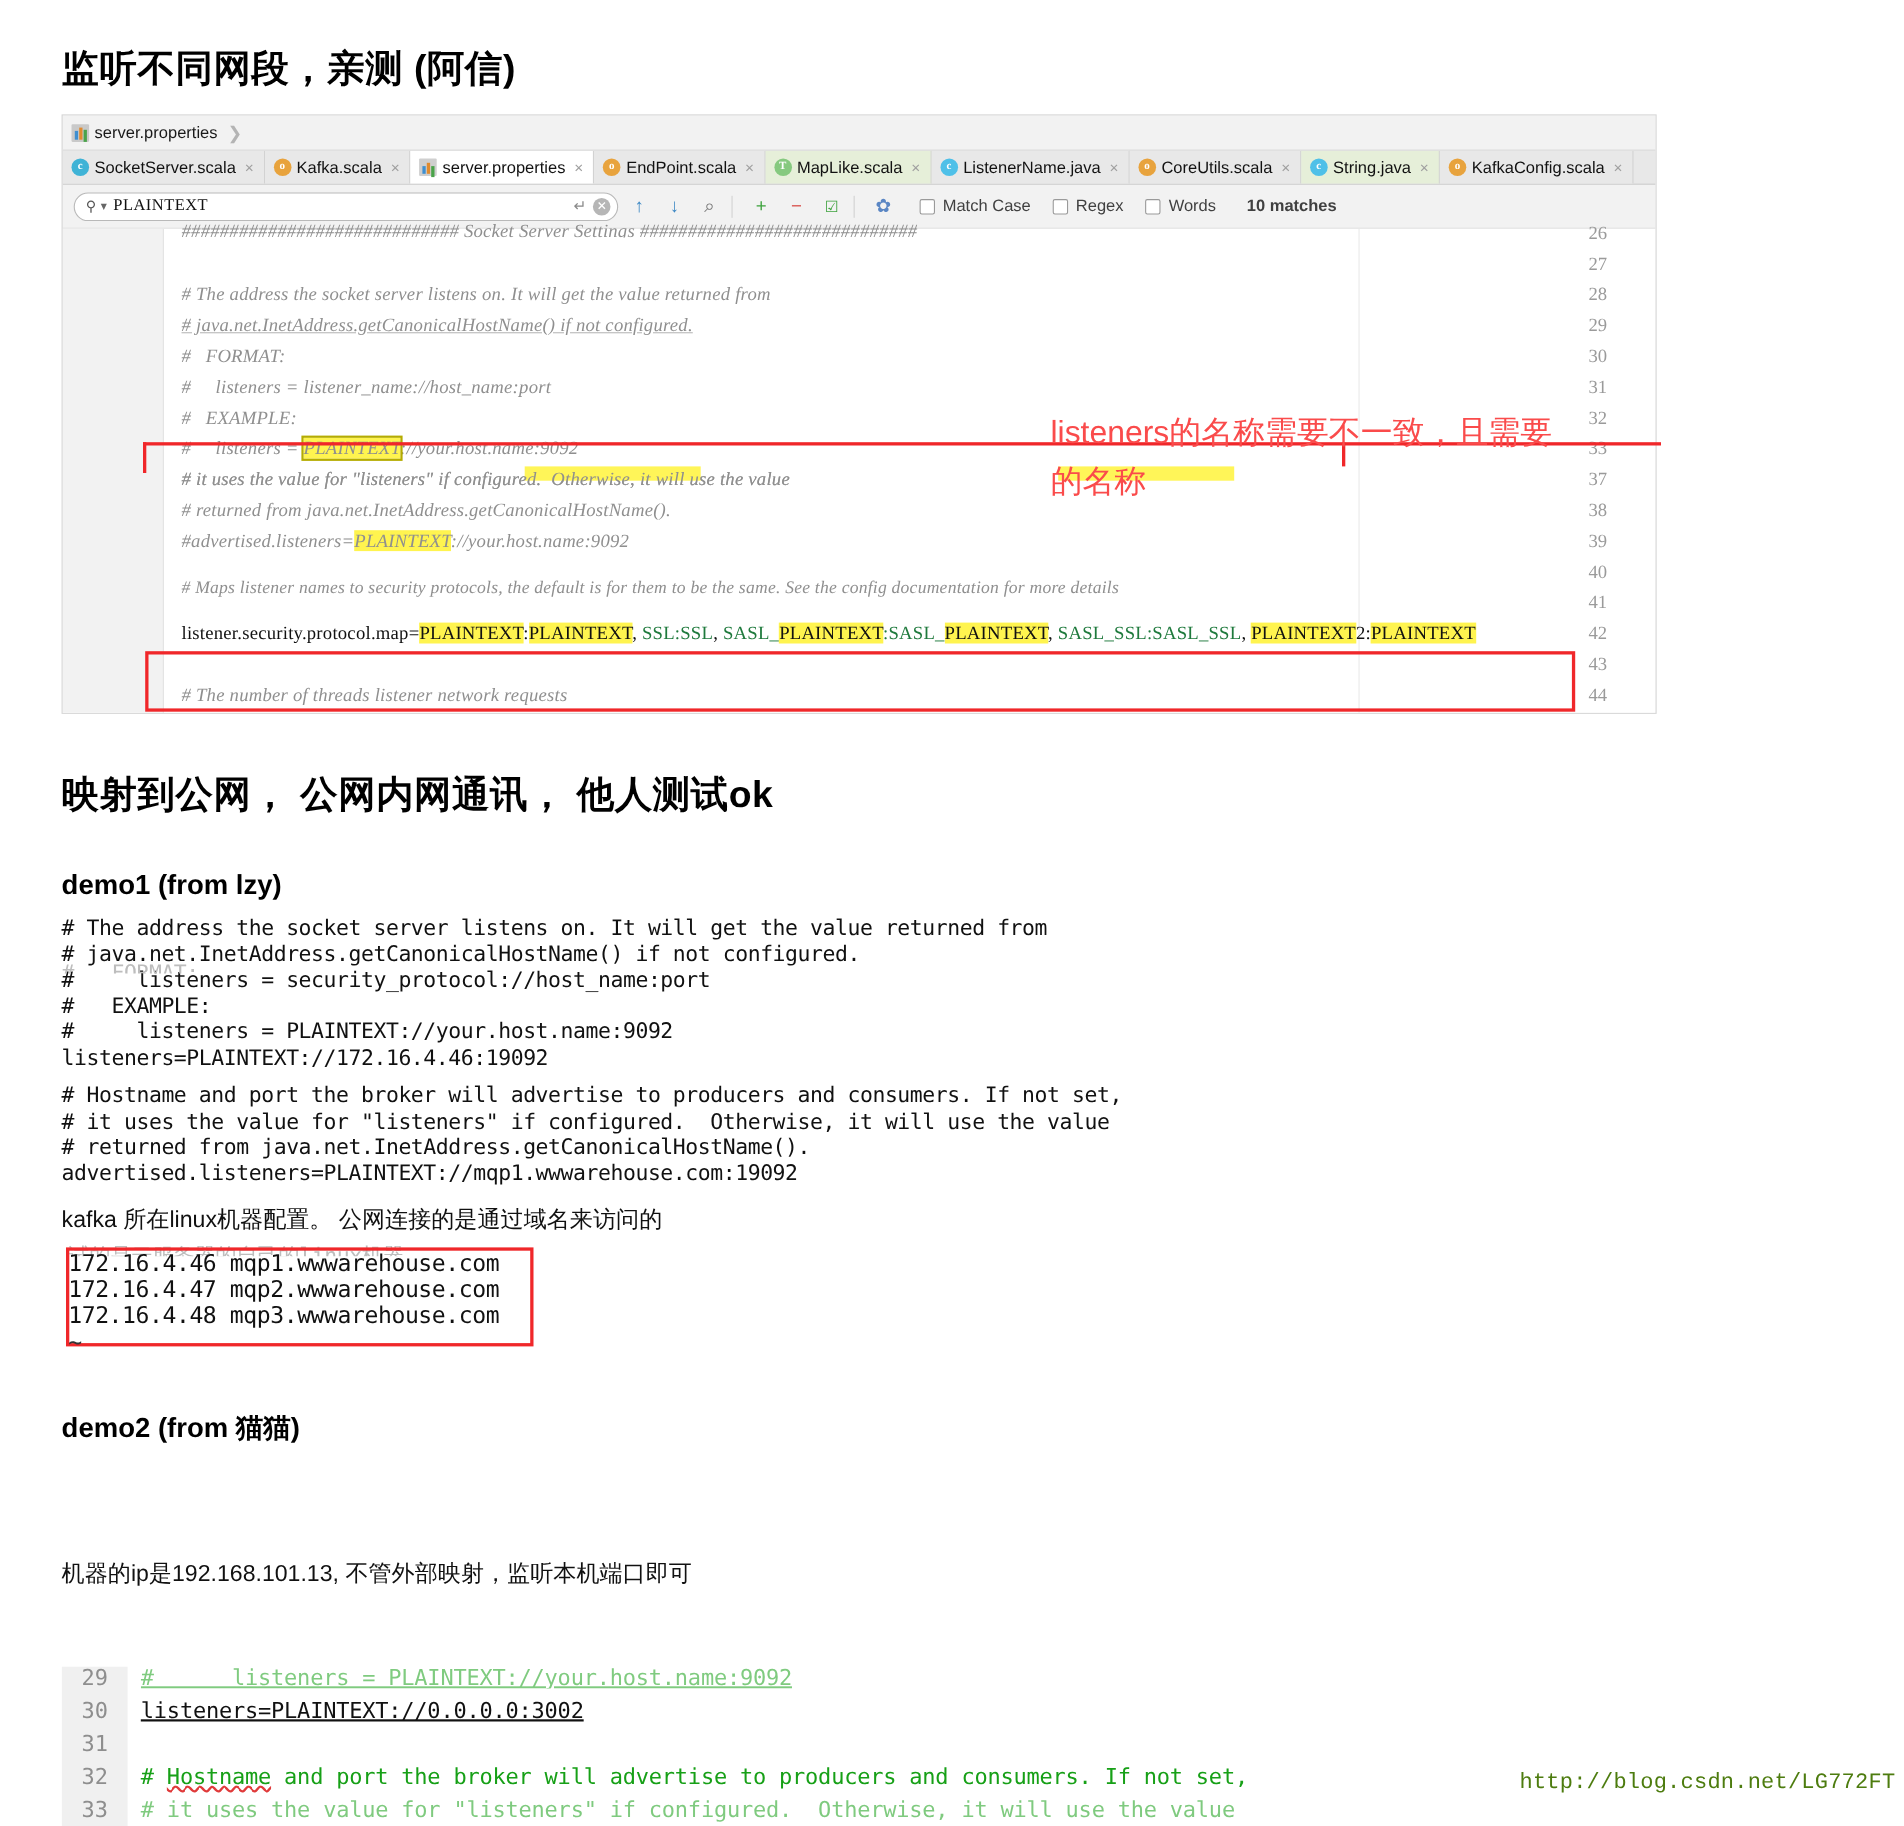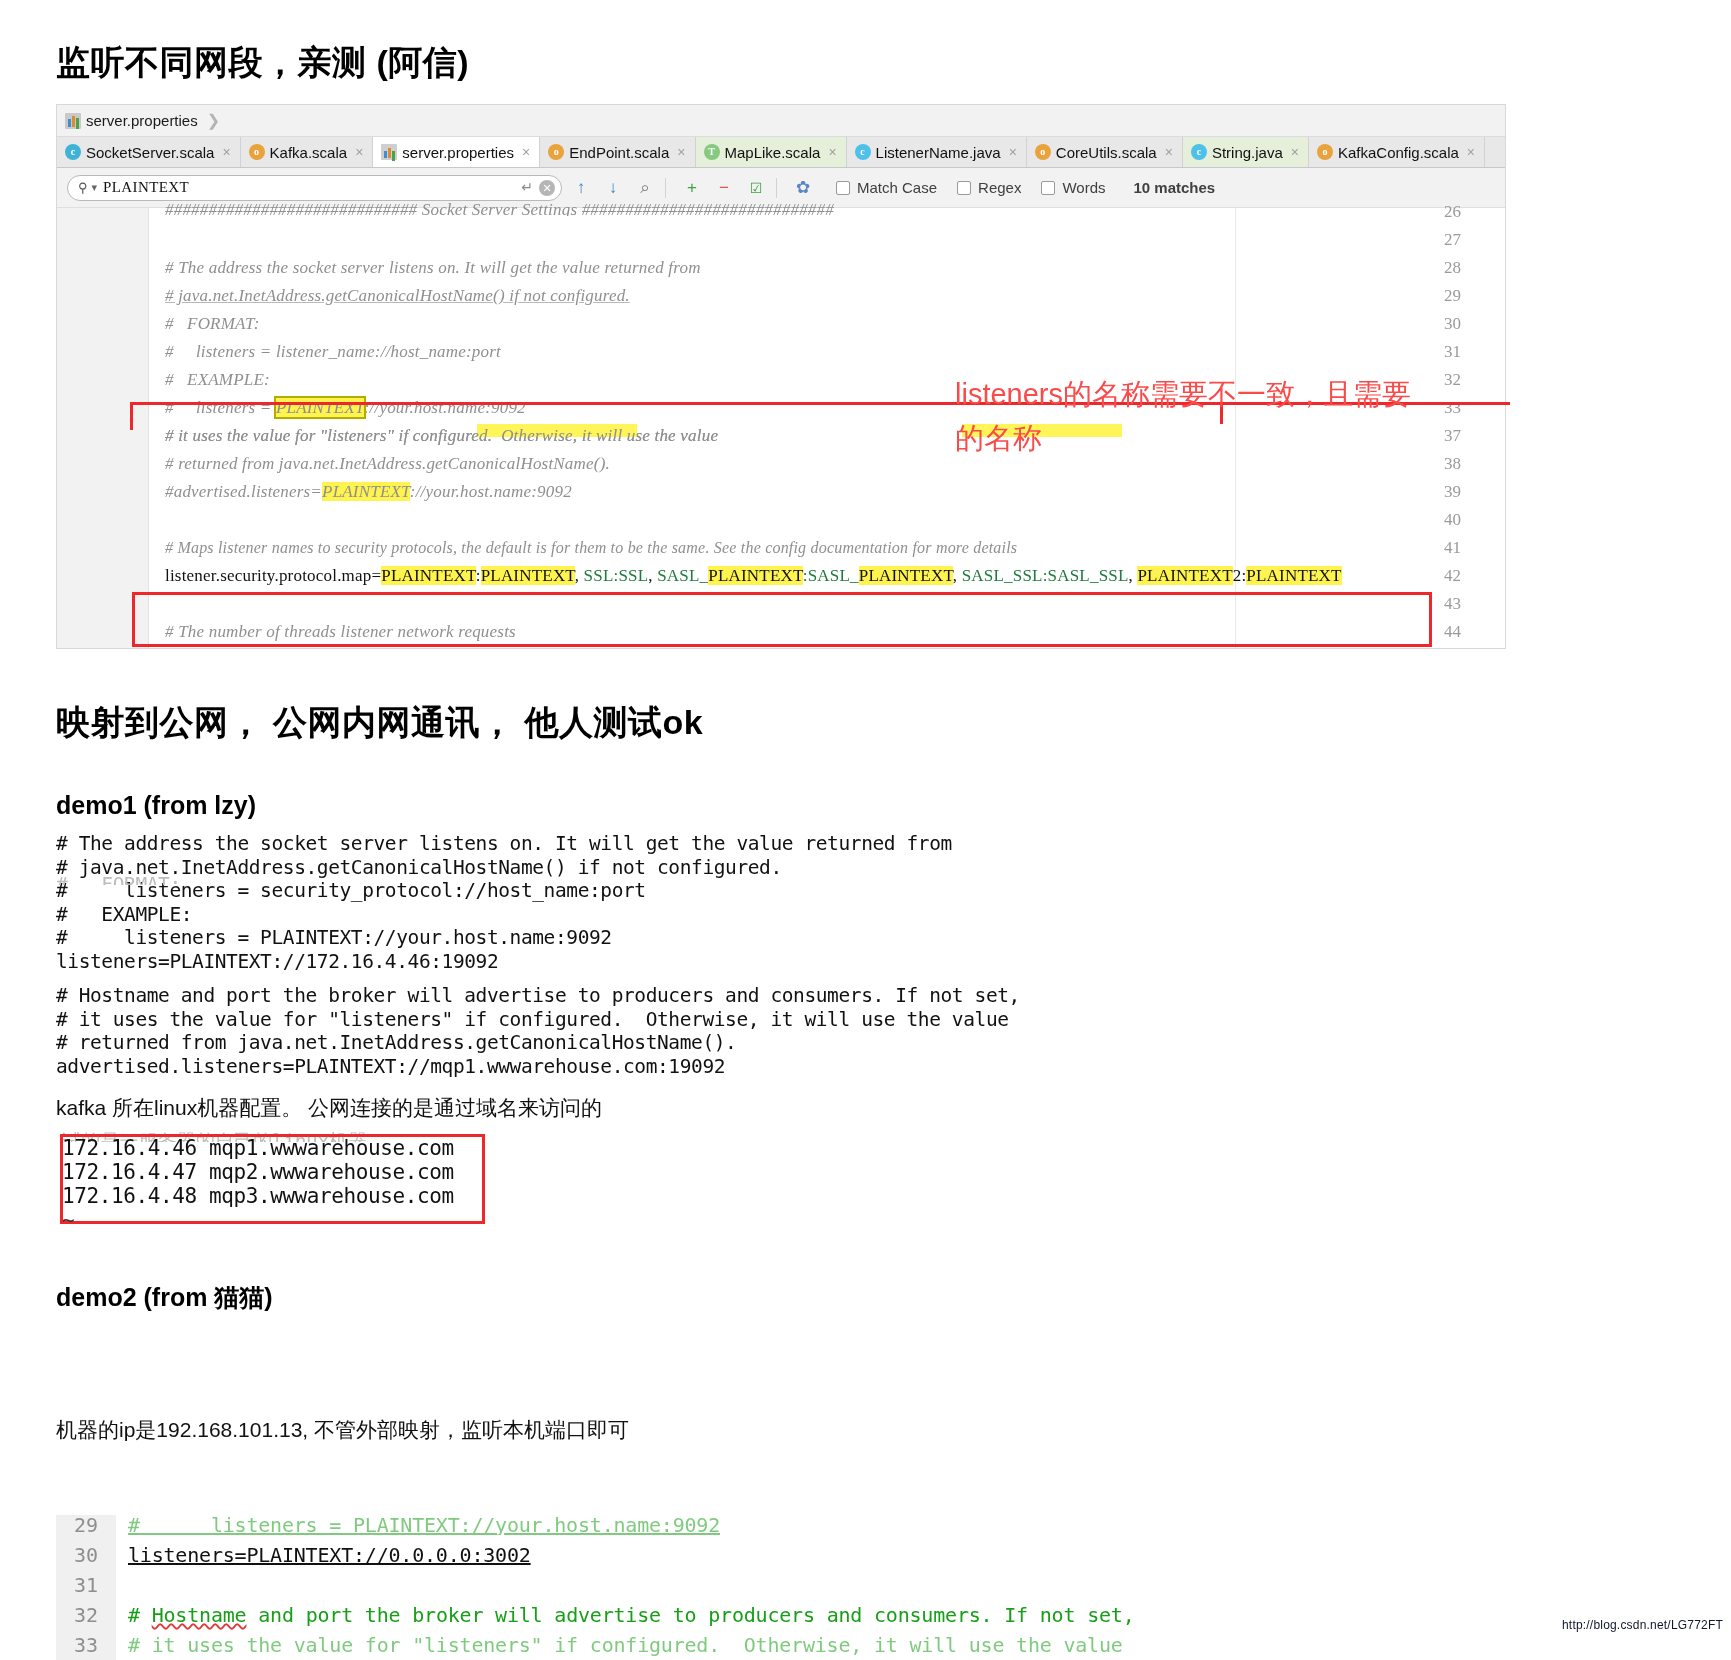--- a/index.html
+++ b/index.html
@@ -272,23 +272,23 @@
   .d2-uline { text-decoration: underline; }
   .d2-fade { opacity: .55; }
   .squiggle {
     text-decoration: underline wavy #e03b3b;
     text-decoration-skip-ink: none;
   }
 
   #watermark {
     position: absolute;
     right: 8px; bottom: 28px;
-    font-family: Liberation Sans, sans-serif;
-    font-size: 12px;
-    color: #0f172a;
+    font-family: Liberation Mono, monospace;
+    font-size: 20px;
+    color: #4d7c0f;
     letter-spacing: .2px;
   }
 </style>
 </head>
 <body>
 
 <div class="h-main" style="left:56px; top:40px;">监听不同网段，亲测 (阿信)</div>
 
 <div id="ide-window">
 
@@ -410,21 +410,21 @@
 
     <div class="codeline cmt" style="top:190px;">#     listeners = <span class="hl-box">PLAINTEXT</span>://your.host.name:9092</div>
 
     <div class="codeline cmt" style="top:218px; opacity:.85;"># it uses the value for "listeners" if configured.  Otherwise, it will use the value</div>
     <div style="position:absolute;left:420px;top:216px;width:160px;height:13px;background:#fff44f;opacity:.95;"></div>
     <div style="position:absolute;left:905px;top:216px;width:160px;height:13px;background:#fff44f;opacity:.95;"></div>
     <div class="codeline cmt" style="top:218px;"># it uses the value for "listeners" if configured.  Otherwise, it will use the value</div>
 
     <div class="codeline cmt" style="top:246px;"># returned from java.net.InetAddress.getCanonicalHostName().</div>
     <div class="codeline cmt" style="top:274px;">#advertised.listeners=<span class="hl">PLAINTEXT</span>://your.host.name:9092</div>
-    <div class="codeline cmt" style="top:318px; font-size:16px;margin-top:13px;"># Maps listener names to security protocols, the default is for them to be the same. See the config documentation for more details</div>
+    <div class="codeline cmt" style="top:318px; font-size:16px;"># Maps listener names to security protocols, the default is for them to be the same. See the config documentation for more details</div>
 
     <div class="codeline" id="line42" style="top:358px; font-size:17px; color:#111;"><span>listener.security.protocol.map=</span><span class="hl">PLAINTEXT</span><span>:</span><span class="hl">PLAINTEXT</span><span>, </span><span class="grn">SSL:SSL</span><span>, </span><span class="grn">SASL_</span><span class="hl">PLAINTEXT</span><span class="grn">:SASL_</span><span class="hl">PLAINTEXT</span><span>, </span><span class="grn">SASL_SSL:SASL_SSL</span><span>, </span><span class="hl">PLAINTEXT</span><span>2:</span><span class="hl">PLAINTEXT</span></div>
 
     <div class="codeline cmt" style="top:414px;"># The number of threads listener network requests</div>
 
   </div>
 </div>
 
 <div class="redline" style="left:130px; top:402px; width:3px; height:28px;"></div>
 <div class="redline" style="left:130px; top:402px; width:1380px; height:3px;"></div>

